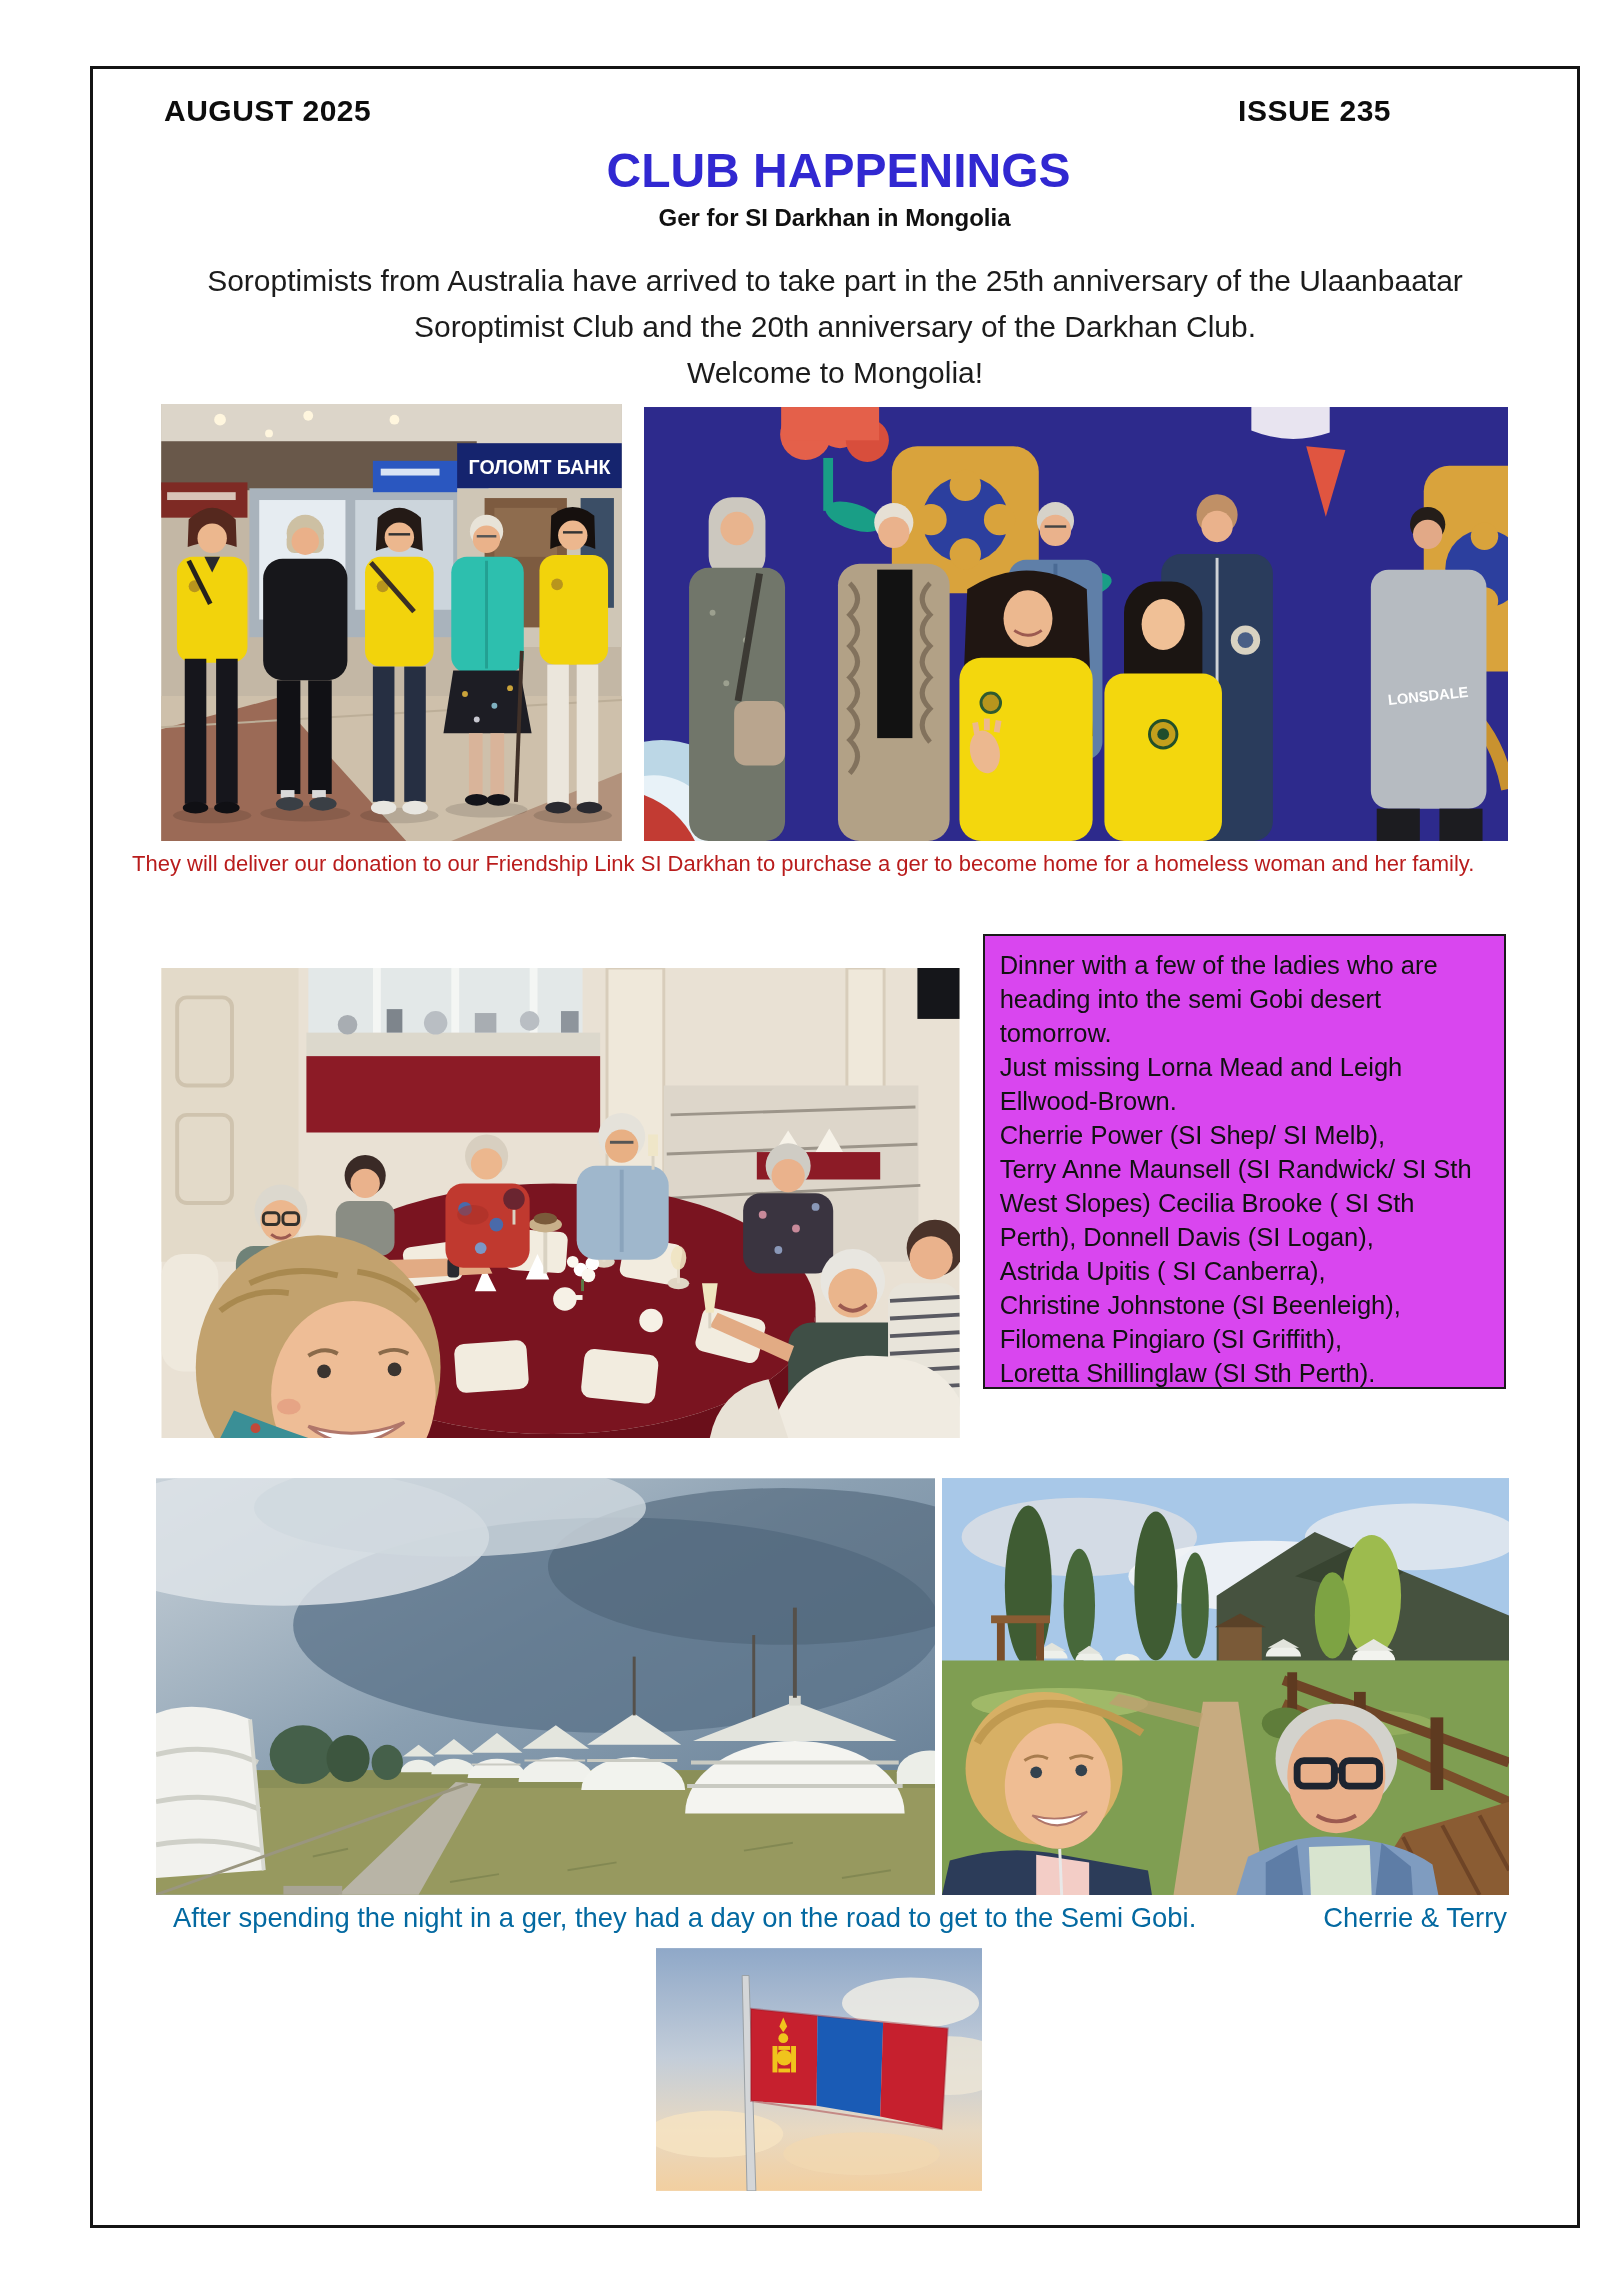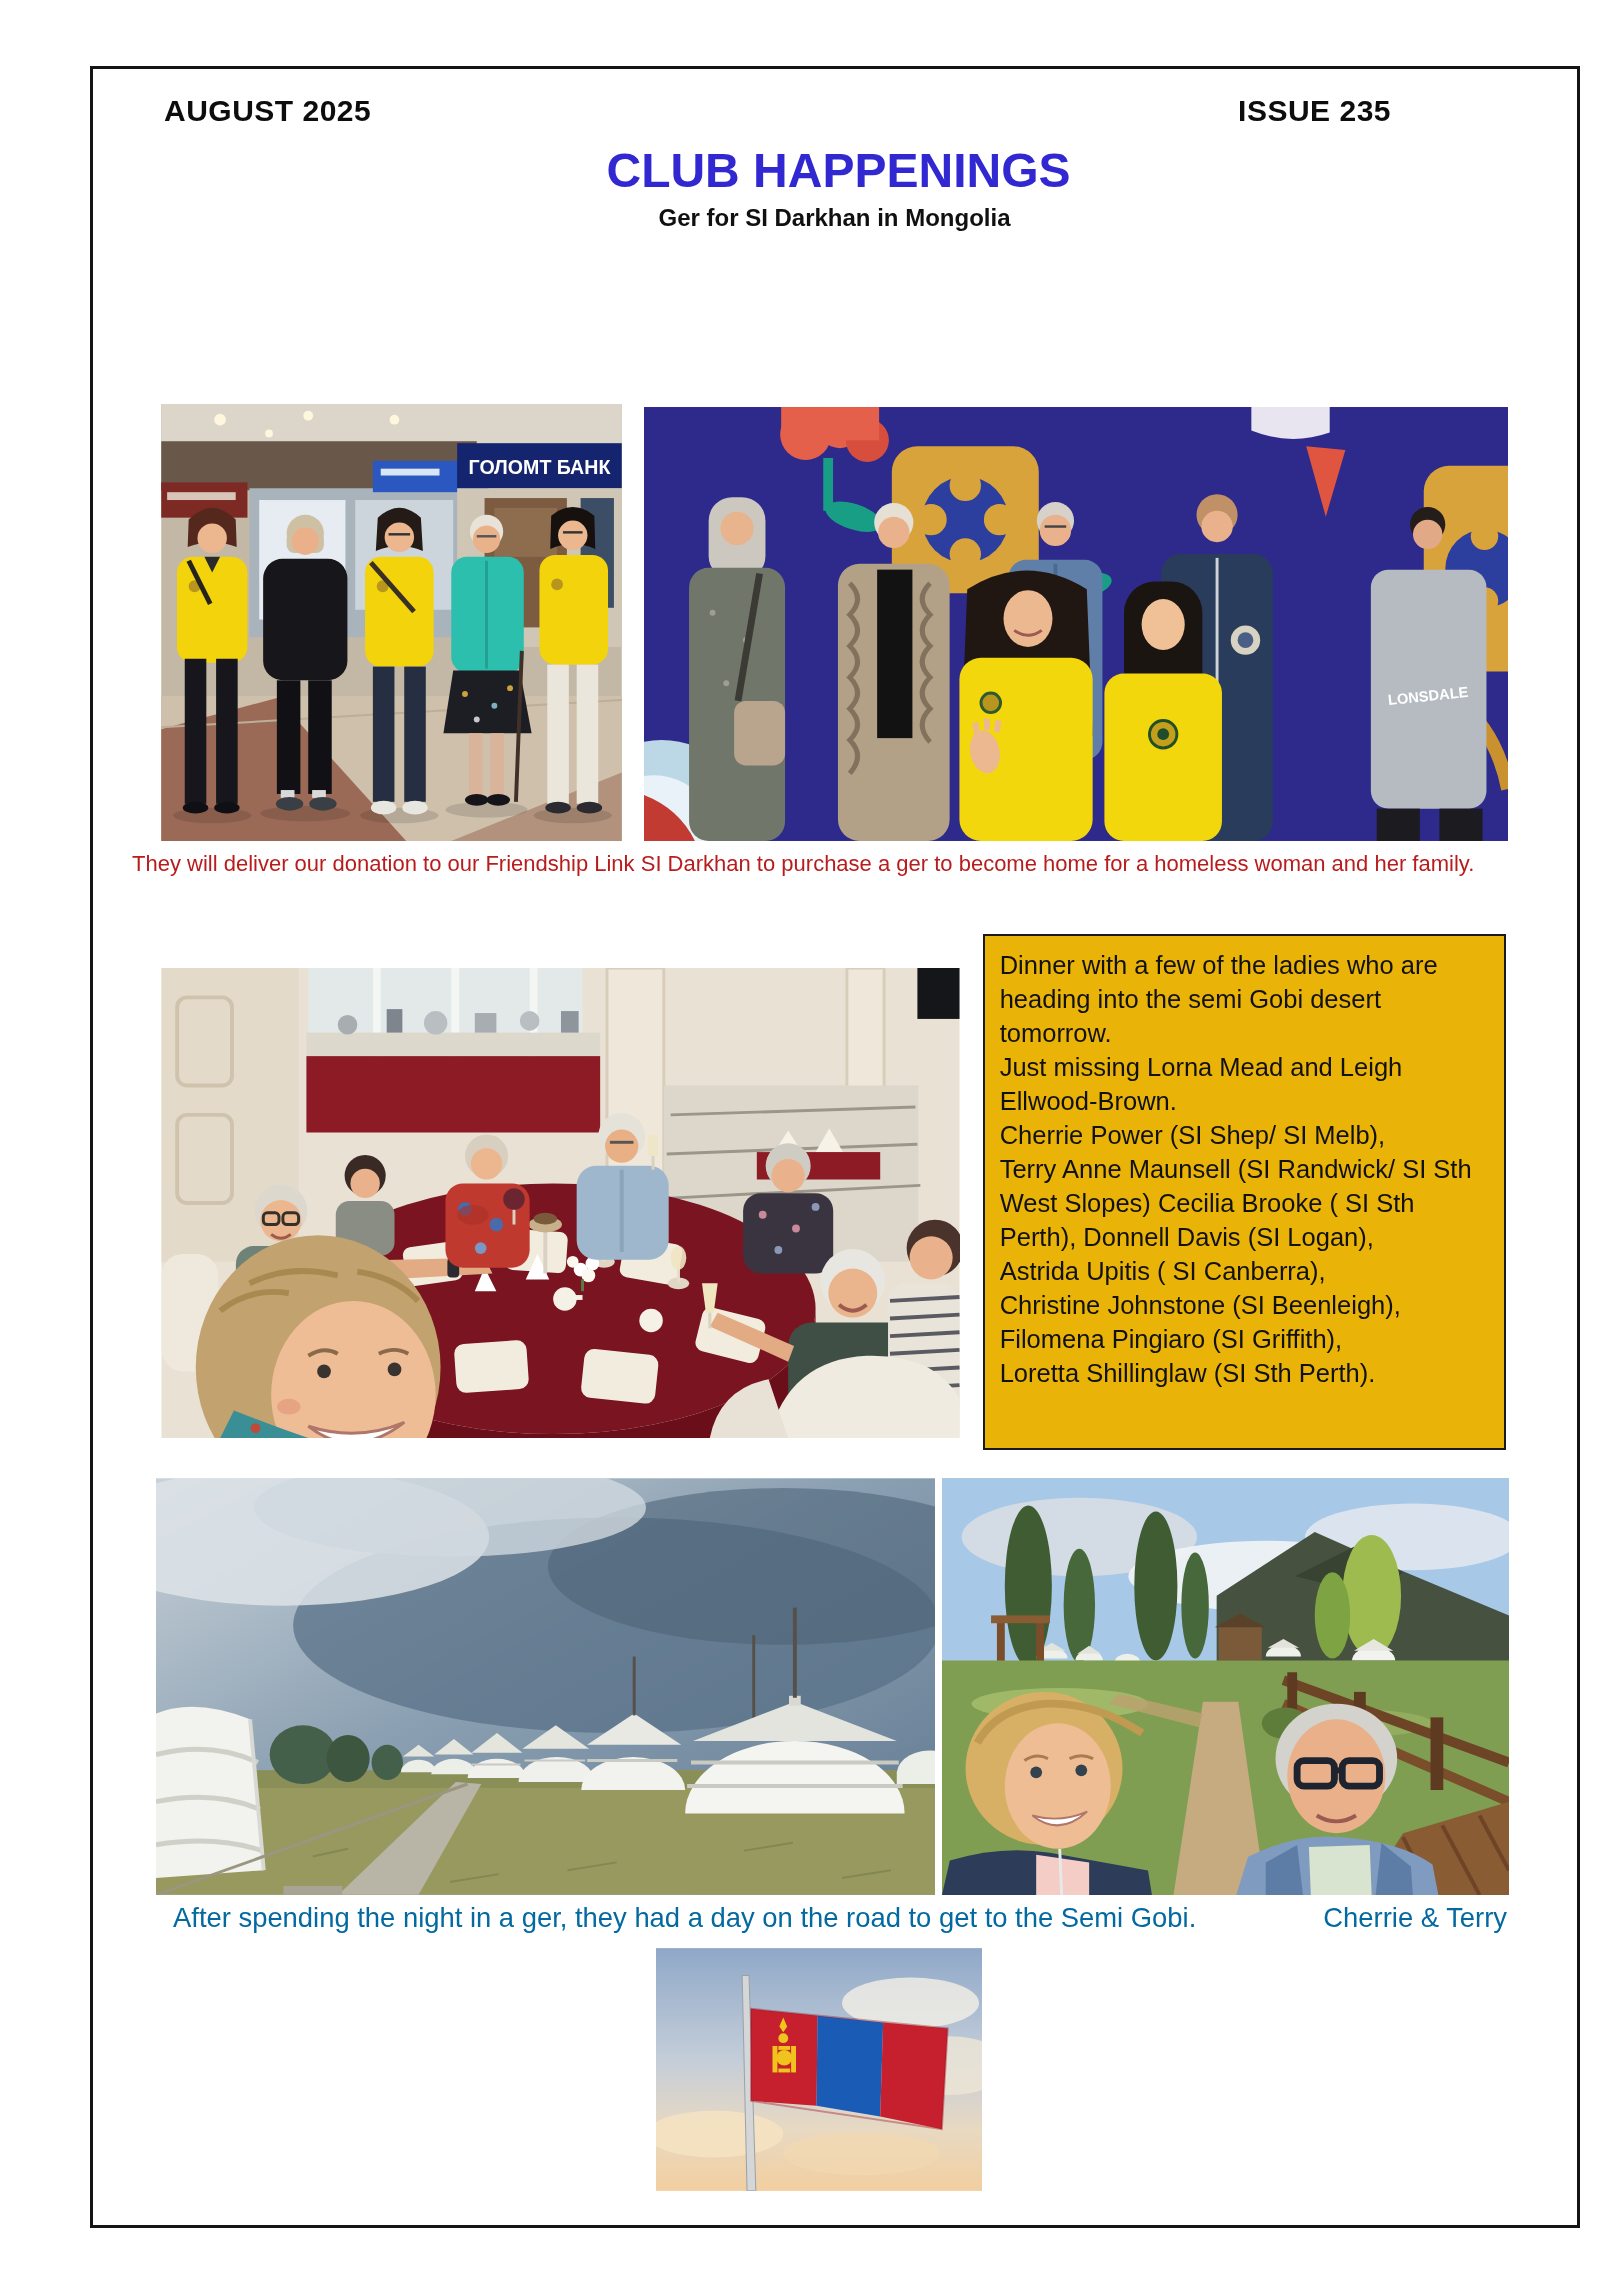--- a/index.html
+++ b/index.html
@@ -8,38 +8,40 @@
   .frame{position:absolute;left:66px;top:66px;width:1490px;height:2162px;
          border:3.9px solid #141414;box-sizing:border-box;}
   .abs{position:absolute;}
   .masthead{font-size:30px;font-weight:800;letter-spacing:0.5px;color:#0d0d0d;}
   .title{left:4px;top:143px;width:100%;text-align:center;font-size:48px;font-weight:800;}
   .subtitle{left:0;top:204px;width:100%;text-align:center;font-size:24px;font-weight:700;color:#101010;}
   .intro{left:108px;top:258px;width:1406px;text-align:center;font-size:30px;line-height:46px;
          white-space:pre-line;color:#1c1c1c;}
   .caption{text-align:left;font-size:22px;line-height:37px;color:#b91c1c;white-space:pre-line;}
   .photo{display:block;}
-  .notebox{left:959px;top:934px;width:523px;height:516px;border:2.9px solid #1a1a1a;
+  .notebox{left:959px;top:934px;width:523px;height:455px;border:2.9px solid #1a1a1a;
            box-sizing:border-box;padding:11.8px 14.7px;font-size:25.5px;line-height:34px;
-           white-space:pre-line;color:#111;background:#eab308;}
+           white-space:pre-line;color:#111;background:#d946ef;}
   .caption-bottom{left:149px;top:1902px;width:1334px;display:flex;justify-content:space-between;
                   font-size:27.4px;color:#0369a1;}
 </style>
 </head>
 <body>
 
 <div class="page">
   <div class="frame"></div>
 
   <div class="abs masthead" style="left:140px;top:94px;">AUGUST 2025</div>
   <div class="abs masthead" style="right:254px;top:94px;">ISSUE 235</div>
 
   <div class="abs title" style="color: rgb(49, 40, 209);">CLUB HAPPENINGS</div>
   <div class="abs subtitle">Ger for SI Darkhan in Mongolia</div>
 
+  <div class="abs intro">Soroptimists from Australia have arrived to take part in the 25th anniversary of the Ulaanbaatar Soroptimist Club and the 20th anniversary of the Darkhan Club.
+Welcome to Mongolia!</div>
 
   <svg class="abs photo" style="left:137px;top:404px;" width="461" height="437" viewBox="0 0 470 446" xmlns="http://www.w3.org/2000/svg">
     <rect width="470" height="446" fill="#c3b7a5"></rect>
     <rect width="470" height="44" fill="#dcd5c9"></rect>
     <circle cx="60" cy="16" r="6" fill="#fff6de"></circle>
       <circle cx="150" cy="12" r="5" fill="#fff6de"></circle>
     <circle cx="238" cy="16" r="5" fill="#fff6de"></circle>
       <circle cx="110" cy="30" r="4" fill="#fff6de"></circle>
     <rect y="38" width="322" height="50" fill="#69584a"></rect>
     <rect x="0" y="80" width="88" height="36" fill="#7e2a24"></rect>

